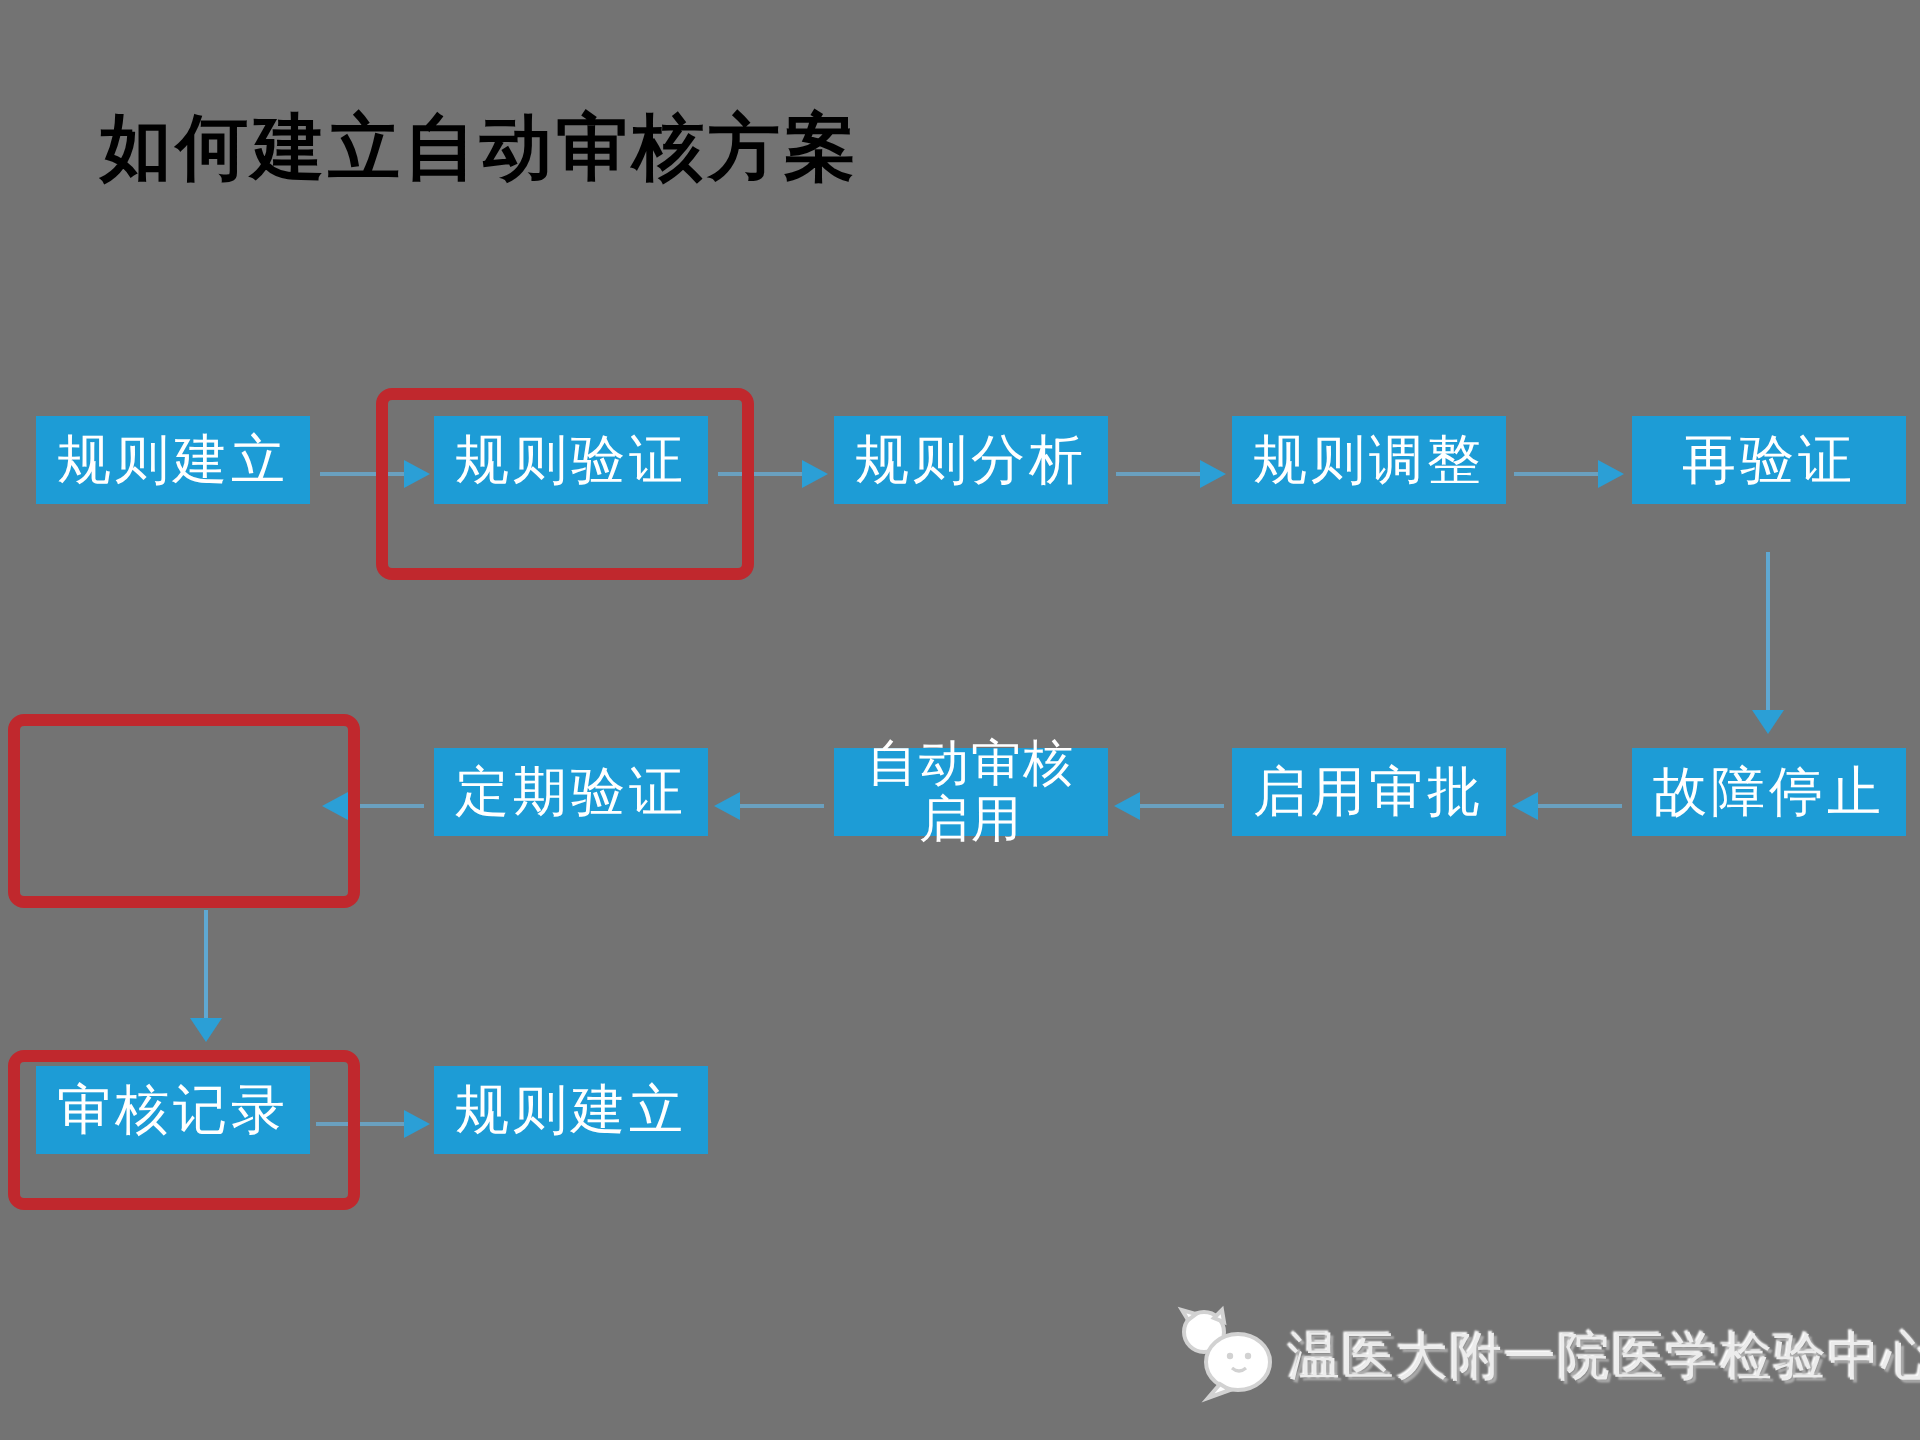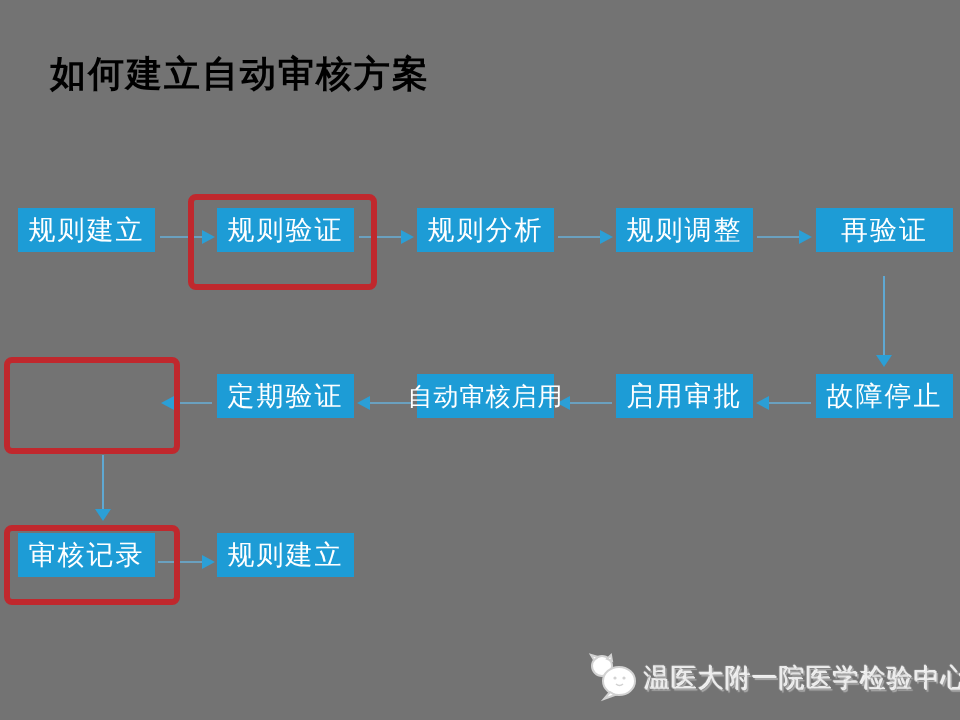--- a/index.html
+++ b/index.html
@@ -9,21 +9,21 @@
   .title{position:absolute;left:50px;top:50px;margin:0;
          font-family:"Liberation Serif",serif;font-weight:700;
          font-size:36px;letter-spacing:2px;color:#000;}
   .subtitle{position:absolute;left:50px;top:102px;margin:0;
          font-family:"Liberation Serif",serif;font-style:italic;font-weight:600;
          font-size:29px;letter-spacing:3px;color:#000;}
 
   .node{position:absolute;width:137px;height:44px;background:#1d9cd6;z-index:2;
         display:flex;align-items:center;justify-content:center;
         color:#ffffff;font-size:27px;letter-spacing:2px;white-space:nowrap;}
-  .node-2line{font-size:25px;line-height:28px;letter-spacing:1px;}
+  .node-2line{flex-direction:column;font-size:25px;line-height:28px;letter-spacing:1px;}
 
   .hl{position:absolute;border:6px solid #c0282d;border-radius:8px;
       box-sizing:border-box;z-index:3;background:transparent;}
 
   .arr{position:absolute;background:#6aa0bf;z-index:1;}
   .arr-h{height:2px;}
   .arr-v{width:2px;background:#5fa8d2;}
   .arr-r::after{content:'';position:absolute;right:-13px;top:-6px;
       border-left:13px solid #2b9fd6;border-top:7px solid transparent;border-bottom:7px solid transparent;}
   .arr-l::after{content:'';position:absolute;left:-13px;top:-6px;

